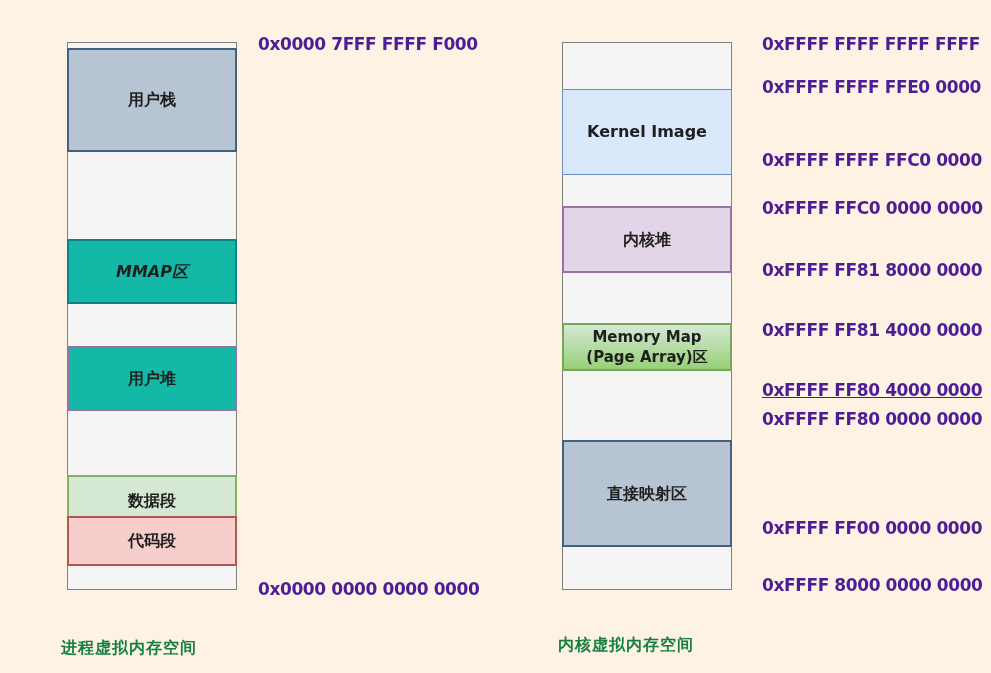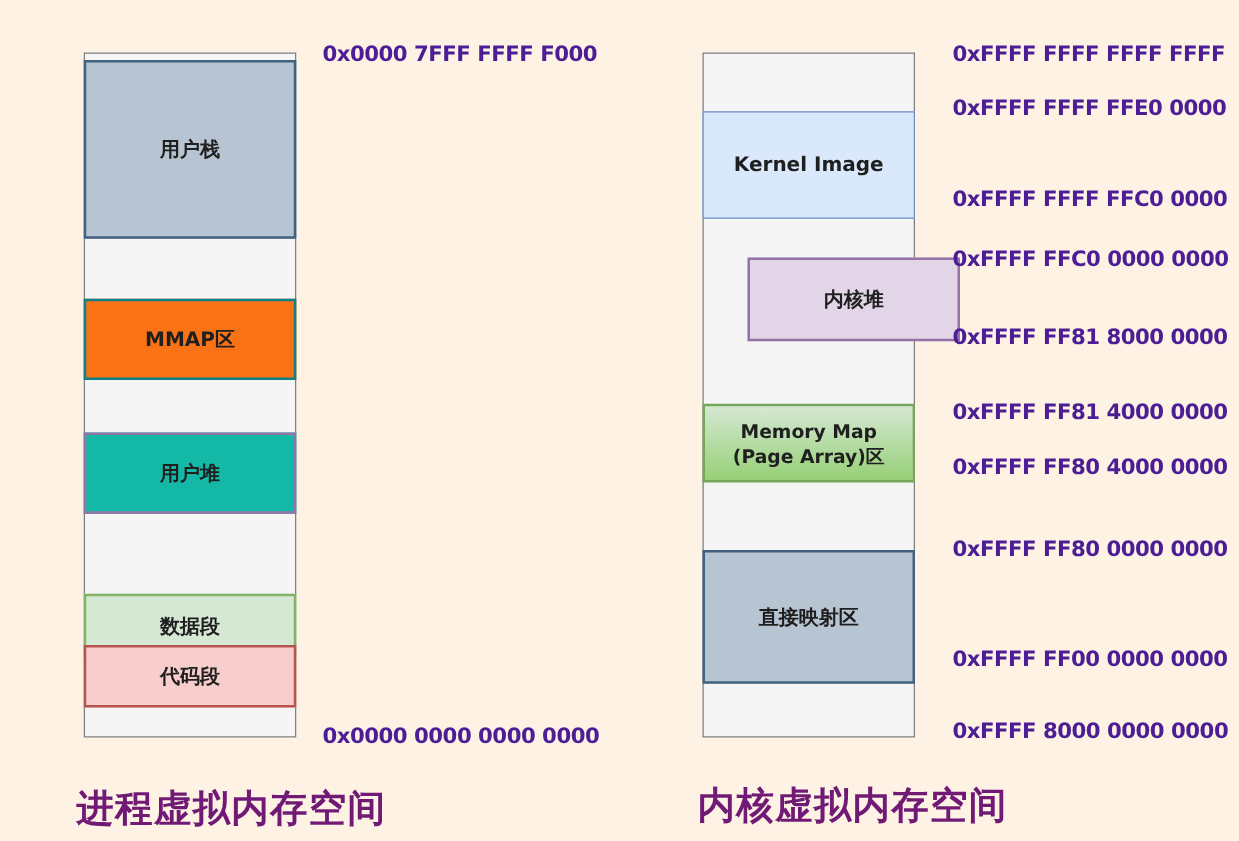--- a/index.html
+++ b/index.html
@@ -25,65 +25,65 @@
     position:absolute;left:-1px;width:170px;box-sizing:border-box;
     border:2px solid #888;
     display:flex;align-items:center;justify-content:center;
     text-align:center;
     font-weight:bold;font-size:16px;color:#1f1f1f;
     line-height:20px;
   }
   .seg .seg-label{display:block;}
 
   
-  .seg-l0{top:5px;height:143px;}
+  .seg-l0{top:5px;height:104px;}
   .seg-l1{top:196px;height:65px;}
   .seg-l2{top:303px;height:65px;}
   .seg-l3{top:377px;height:32px;}
   .seg-l4{top:432px;height:52px;}
   .seg-l5{top:473px;height:50px;}
 
   
   .seg-r0{top:46px;height:86px;border-width:1px;}
   .seg-r1{top:163px;height:67px;}
-  .seg-r2{top:280px;height:63px;font-size:15px;}
+  .seg-r2{top:280px;height:48px;font-size:15px;}
   .seg-r3{top:397px;height:107px;}
 
   
   .addr{
     position:absolute;
     font-weight:bold;font-size:17px;color:#4c1d95;
     line-height:18px;white-space:nowrap;letter-spacing:-0.4px;
   }
   .addr-left{left:258px;}
   .addr-right{left:762px;}
   .la0{top:35px;}  .la1{top:580px;}
   .ra0{top:35px;}  .ra1{top:78px;}  .ra2{top:151px;} .ra3{top:199px;}
-  .ra4{top:261px;} .ra5{top:321px;} .ra6{top:365px;} .ra7{top:431px;}
+  .ra4{top:261px;} .ra5{top:321px;} .ra6{top:381px;text-decoration:underline;} .ra7{top:410px;}
   .ra8{top:519px;} .ra9{top:576px;}
 
   
   .diagram-title{
     position:absolute;
-    font-weight:bold;font-size:30px;color:#701a75;
+    font-weight:bold;font-size:16px;color:#15803d;
     line-height:26px;white-space:nowrap;letter-spacing:1px;
   }
   #title-process{left:61px;top:635px;}
   #title-kernel{left:558px;top:632px;}
 </style>
 </head>
 <body style="background: rgb(253, 242, 227);">
 
 <div class="stage">
 
   <div class="memcol" id="col-process">
     <div class="seg seg-l0" style="background: rgb(183, 197, 210); border-color: rgb(65, 97, 126);">
       <span class="seg-label">用户栈</span>
     </div>
-    <div class="seg seg-l1" style="background: #f97316; border-color: rgb(14, 128, 136);">
+    <div class="seg seg-l1" style="background: #14b8a6; border-color: rgb(14, 128, 136); font-style: italic;">
       <span class="seg-label">MMAP区</span>
     </div>
     <div class="seg seg-l2" style="background: #14b8a6; border-color: rgb(150, 115, 166);">
       <span class="seg-label">用户堆</span>
     </div>
     <div class="seg seg-l4" style="background: rgb(213, 232, 212); border-color: rgb(130, 179, 102);">
       <span class="seg-label">数据段</span>
     </div>
     <div class="seg seg-l5" style="background: rgb(248, 206, 204); border-color: rgb(184, 84, 80);">
       <span class="seg-label">代码段</span>
@@ -92,21 +92,21 @@
 
   <div class="addr addr-left la0">0x0000 7FFF FFFF F000</div>
   <div class="addr addr-left la1">0x0000 0000 0000 0000</div>
 
   <div class="diagram-title" id="title-process">进程虚拟内存空间</div>
 
   <div class="memcol" id="col-kernel">
     <div class="seg seg-r0" style="background: rgb(218, 232, 252); border-color: rgb(108, 142, 191);">
       <span class="seg-label">Kernel Image</span>
     </div>
-    <div class="seg seg-r1" style="background: rgb(225, 213, 231); border-color: rgb(150, 115, 166); margin-left: 36px;">
+    <div class="seg seg-r1" style="background: rgb(225, 213, 231); border-color: rgb(150, 115, 166);">
       <span class="seg-label">内核堆</span>
     </div>
     <div class="seg seg-r2" style="background: linear-gradient(rgb(213, 232, 212), rgb(151, 208, 119)); border-color: rgb(118, 166, 90);">
       <span class="seg-label">
         <span>Memory Map</span><br>
         <span>(Page Array)区</span>
       </span>
     </div>
     <div class="seg seg-r3" style="background: rgb(183, 197, 210); border-color: rgb(65, 97, 126);">
       <span class="seg-label">直接映射区</span>

